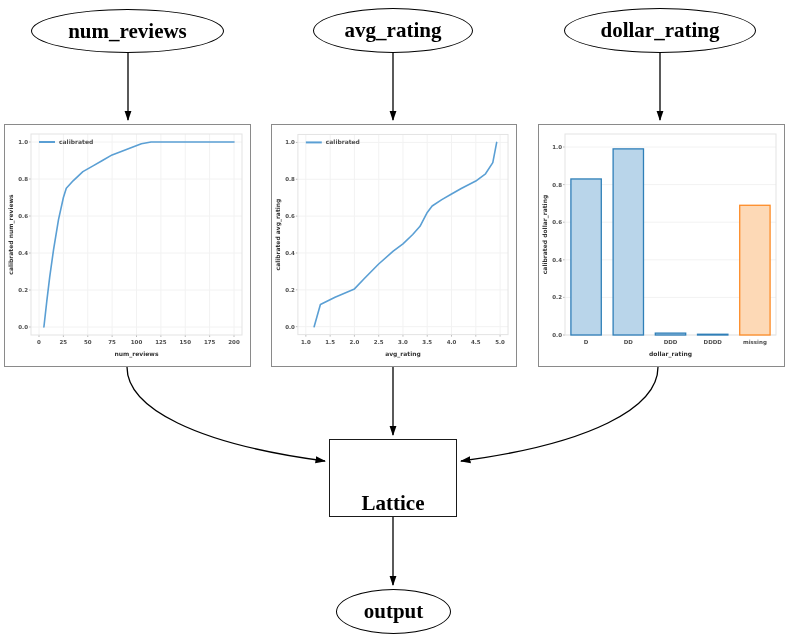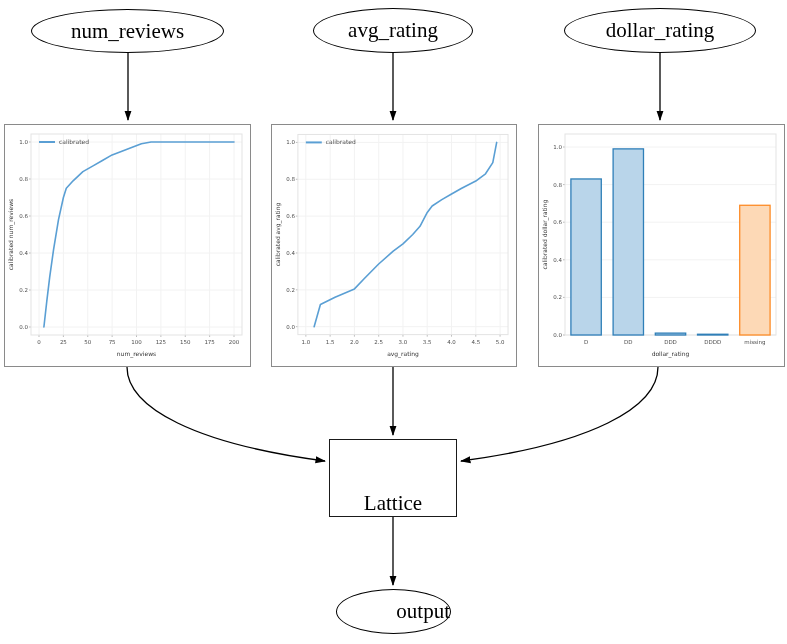--- a/index.html
+++ b/index.html
@@ -1,17 +1,17 @@
 <!DOCTYPE html>
 <html><head>
 <meta charset="utf-8">
 <style>
   html,body{margin:0;padding:0;background:#ffffff;}
   body{width:787px;height:644px;position:relative;font-family:"Liberation Serif", serif;}
-  .canvas{position:absolute;left:0;top:0;width:630px;height:644px;}
+  .canvas{position:absolute;left:0;top:0;width:630px;height:644px;font-weight:bold;}
   .edges{position:absolute;left:0;top:0;width:787px;height:644px;pointer-events:none;}
   .node{position:absolute;display:flex;align-items:center;justify-content:center;
         background:#ffffff;color:#000;font-size:21px;box-sizing:border-box;}
   .ellipse{border:1.4px solid #000;border-radius:50%;}
   .rect{border:1.5px solid #1a1a1a;}
   .plot{position:absolute;box-sizing:border-box;border:1px solid #8a8a8a;background:#ffffff;}
   .plot svg{display:block;}
 </style>
 </head>
 <body>
@@ -190,17 +190,17 @@
         <text x="215.9" y="219" font-family="&quot;DejaVu Sans&quot;, sans-serif" font-size="5.5" fill="#4d4d4d" text-anchor="middle">missing</text>
         <text x="131.5" y="231" font-family="&quot;DejaVu Sans&quot;, sans-serif" font-size="6" fill="#333333" text-anchor="middle">dollar_rating</text>
         <text x="8" y="109.5" font-family="&quot;DejaVu Sans&quot;, sans-serif" font-size="6" fill="#333333" text-anchor="middle" transform="rotate(-90 8 109.5)">calibrated dollar_rating</text>
       </svg>
   </div>
 
   <div class="node rect" style="left:329px;top:439px;width:128px;height:78px;align-items:flex-end;">
     <span>Lattice</span>
   </div>
 
-  <div class="node ellipse" style="left:336px;top:589px;width:115px;height:45px;justify-content:flex-end;">
+  <div class="node ellipse" style="left:336px;top:589px;width:115px;height:45px;">
     <span>output</span>
   </div>
 
 </div>
 
 </body></html>

